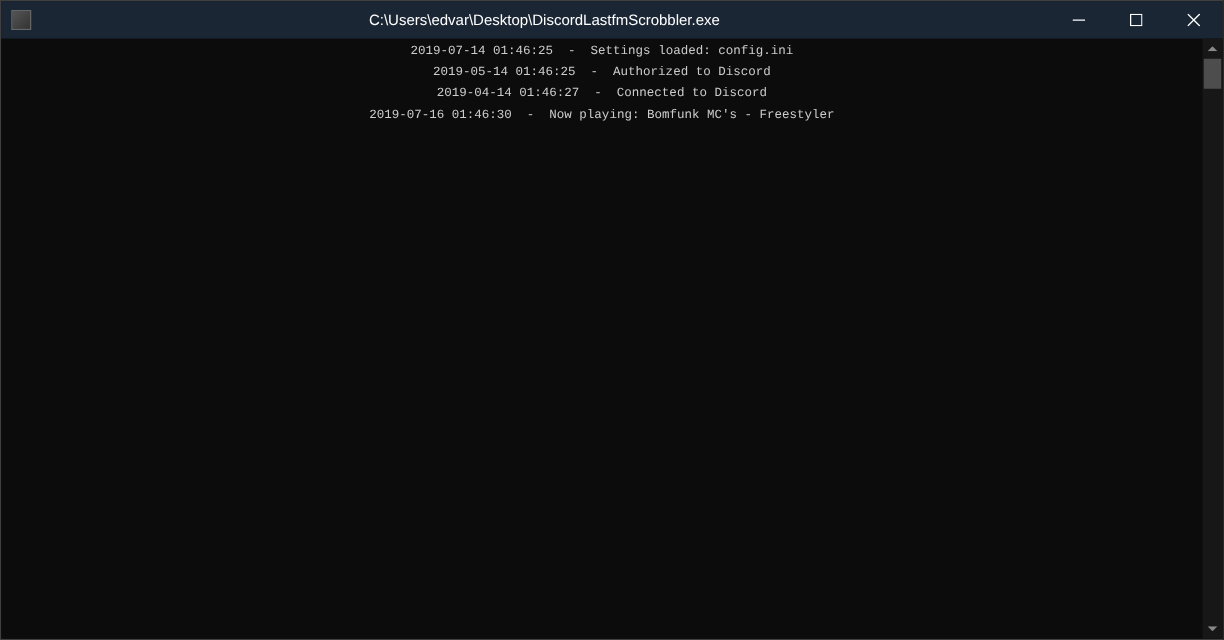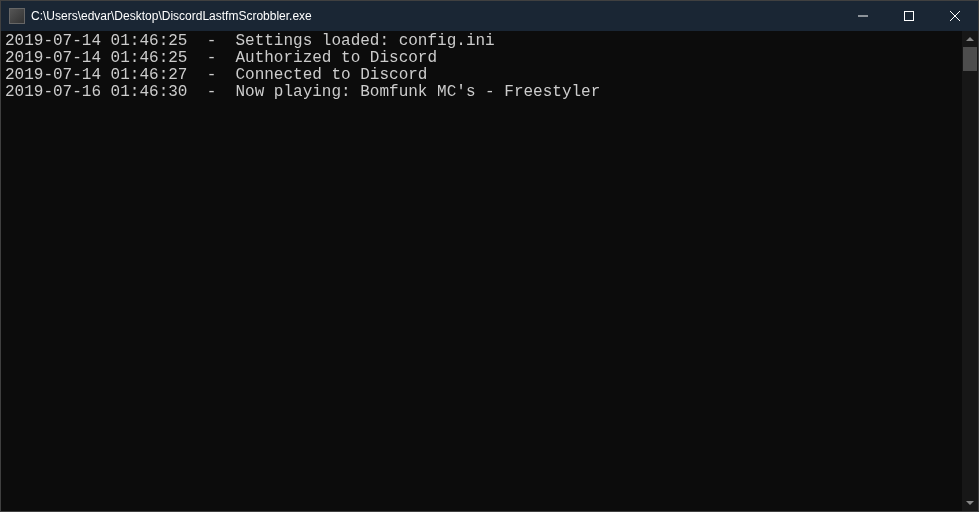--- a/index.html
+++ b/index.html
@@ -14,20 +14,21 @@
       height: 512px;
       overflow: hidden;
     }
     .window {
       width: 979px;
       height: 512px;
       background: #0c0c0c;
       border: 1px solid #404040;
       display: flex;
       flex-direction: column;
+      text-align: center;
     }
     .titlebar {
       height: 30px;
       background: #1a2634;
       display: flex;
       align-items: center;
       color: #ffffff;
       font-size: 12px;
       flex-shrink: 0;
     }
@@ -65,21 +66,21 @@
     .content-area {
       flex: 1;
       display: flex;
       background: #0c0c0c;
       position: relative;
     }
     .console {
       flex: 1;
       padding: 2px 4px;
       font-family: Consolas, "Courier New", monospace;
-      font-size: 16px;
+      font-size: 10px;
       line-height: 17px;
       color: #cccccc;
       white-space: pre;
       overflow: hidden;
     }
     .log-line {
       display: block;
     }
     .scrollbar {
       width: 16px;
@@ -128,21 +129,21 @@
       </div>
       <div class="window-control close">
         <svg viewBox="0 0 10 10">
             <line x1="0" y1="0" x2="10" y2="10" stroke="currentColor" stroke-width="1"></line>
             <line x1="10" y1="0" x2="0" y2="10" stroke="currentColor" stroke-width="1"></line>
           </svg>
       </div>
     </div>
   </div>
   <div class="content-area">
-    <div class="console" id="console-output"><span class="log-line">2019-07-14 01:46:25  -  Settings loaded: config.ini</span><span class="log-line">2019-07-14 01:46:25  -  Authorized to Discord</span><span class="log-line">2019-07-14 01:46:27  -  Connected to Discord</span><span class="log-line">2019-07-16 01:46:30  -  Now playing: Bomfunk MC's - Freestyler</span></div>
+    <div class="console" id="console-output"><span class="log-line">2019-07-14 01:46:25  -  Settings loaded: config.ini</span><span class="log-line">2019-05-14 01:46:25  -  Authorized to Discord</span><span class="log-line">2019-04-14 01:46:27  -  Connected to Discord</span><span class="log-line">2019-07-16 01:46:30  -  Now playing: Bomfunk MC's - Freestyler</span></div>
     <div class="scrollbar">
       <div class="scrollbar-arrow up">
         <svg width="8" height="4" viewBox="0 0 8 4">
             <polygon points="4,0 8,4 0,4" fill="currentColor"></polygon>
           </svg>
       </div>
       <div class="scrollbar-thumb"></div>
       <div class="scrollbar-arrow down">
         <svg width="8" height="4" viewBox="0 0 8 4">
             <polygon points="0,0 8,0 4,4" fill="currentColor"></polygon>

